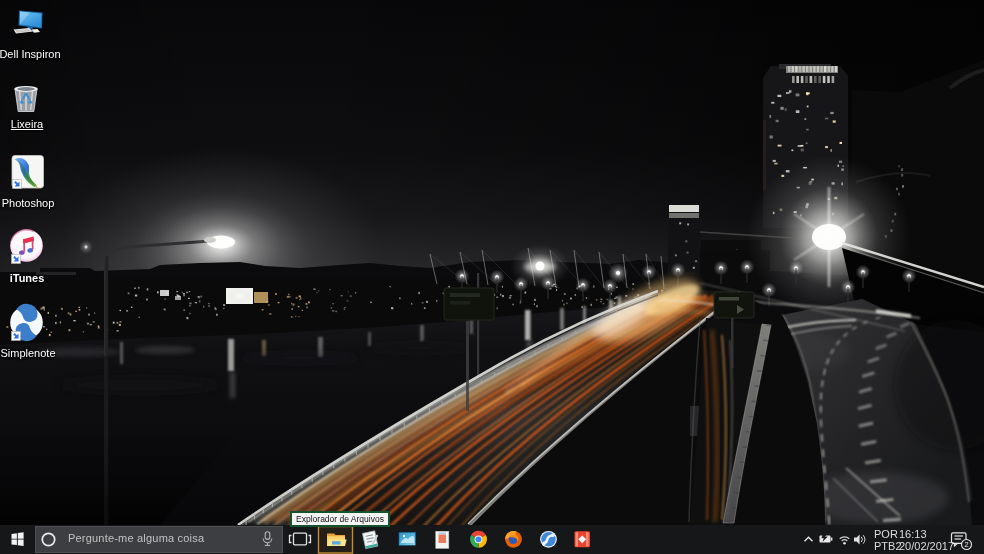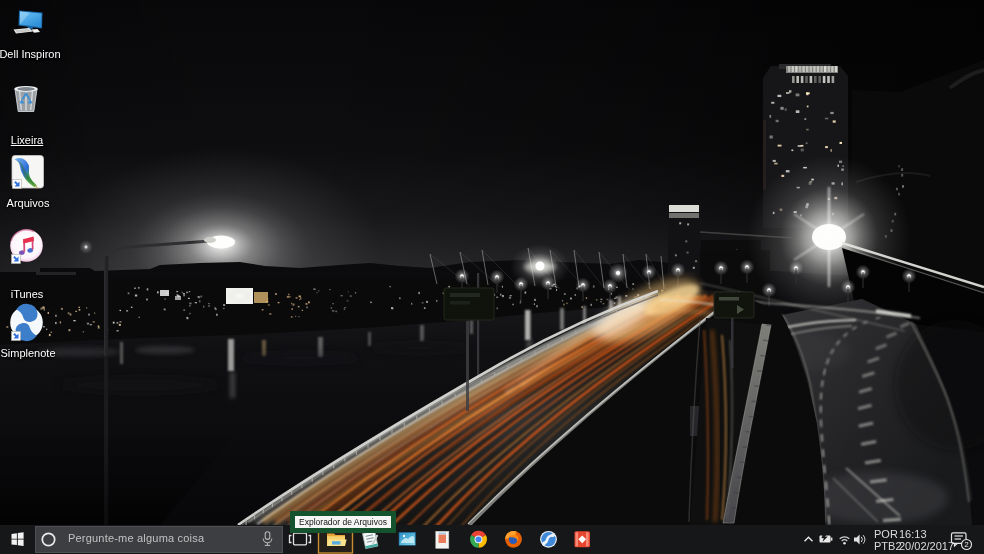--- a/index.html
+++ b/index.html
@@ -5,21 +5,21 @@
 html,body{margin:0;padding:0;width:984px;height:554px;overflow:hidden;background:#000;
 font-family:"Liberation Sans",sans-serif;}
 #stage{position:relative;width:984px;height:554px;overflow:hidden;}
 #wall{position:absolute;left:0;top:0;}
 .dlabel{position:absolute;color:#fff;font-size:11px;line-height:9px;white-space:nowrap;
 text-shadow:0 1px 2px #000,0 0 3px #000;transform:translateX(-50%);margin-top:8px;}
 #taskbar{position:absolute;left:0;top:525px;width:984px;height:29px;background:#161719;}
 #search{position:absolute;left:35px;top:526px;width:248px;height:27px;background:#3d3e41;box-sizing:border-box;border:1px solid #4e4f52;}
 #searchtext{position:absolute;left:61px;top:532px;font-size:11px;color:#c2c2c2;letter-spacing:0.2px;padding-left:7px;}
 #tooltip{position:absolute;left:290px;top:511px;width:96px;height:12px;background:#f5f5f5;
-border:5px solid #14532d;font-size:8.5px;color:#111;text-align:center;line-height:12px;}
+border:2px solid #14532d;font-size:8.5px;color:#111;text-align:center;line-height:12px;}
 .tray{position:absolute;color:#dcdcdc;font-size:11px;line-height:11.5px;}
 </style>
 </head>
 <body>
 <div id="stage">
   <svg id="wall" width="984" height="554" viewBox="0 0 984 554">
       <defs>
 <linearGradient id="sky" x1="0" y1="0" x2="0" y2="1">
  <stop offset="0" stop-color="#08080a"></stop>
  <stop offset="0.5" stop-color="#0e0e10"></stop>
@@ -692,23 +692,23 @@
 <rect x="719" y="297" width="20" height="3.5" fill="#555c50" opacity="0.7"></rect>
 <rect x="731" y="318" width="2.5" height="50" fill="#3a3a3e" opacity="0.8"></rect>
 <linearGradient id="botfade" x1="0" y1="0" x2="0" y2="1">
         <stop offset="0" stop-color="#000" stop-opacity="0"></stop>
         <stop offset="1" stop-color="#000" stop-opacity="0.55"></stop>
       </linearGradient>
 <path d="M0,430 L240,430 L160,525 L0,525 Z" fill="url(#botfade)"></path>
     </svg>
 
   <div class="dlabel" style="left:30px;top:42px;">Dell Inspiron</div>
-  <div class="dlabel" style="left:27px;top:128px;text-decoration:underline;">Lixeira</div>
-  <div class="dlabel" style="left:28px;top:191px;">Arquivos</div>
-  <div class="dlabel" style="left:27px;top:282px;">iTunes</div>
+  <div class="dlabel" style="left:27px;top:112px;text-decoration:underline;">Lixeira</div>
+  <div class="dlabel" style="left:28px;top:191px;">Photoshop</div>
+  <div class="dlabel" style="left:27px;top:266px;font-weight:bold;">iTunes</div>
   <div class="dlabel" style="left:28px;top:341px;text-align:center;">Simplenote</div>
 
   <svg width="984" height="554" viewBox="0 0 984 554" style="position:absolute;left:0;top:0;" id="dicons">
 <defs>
 <linearGradient id="scr" x1="0" y1="0" x2="0.6" y2="1">
           <stop offset="0" stop-color="#6cc2f5"></stop>
           <stop offset="1" stop-color="#2e8fd8"></stop>
         </linearGradient>
 <radialGradient id="itg" cx="0.5" cy="0.45" r="0.62">
           <stop offset="0" stop-color="#ffffff"></stop>

